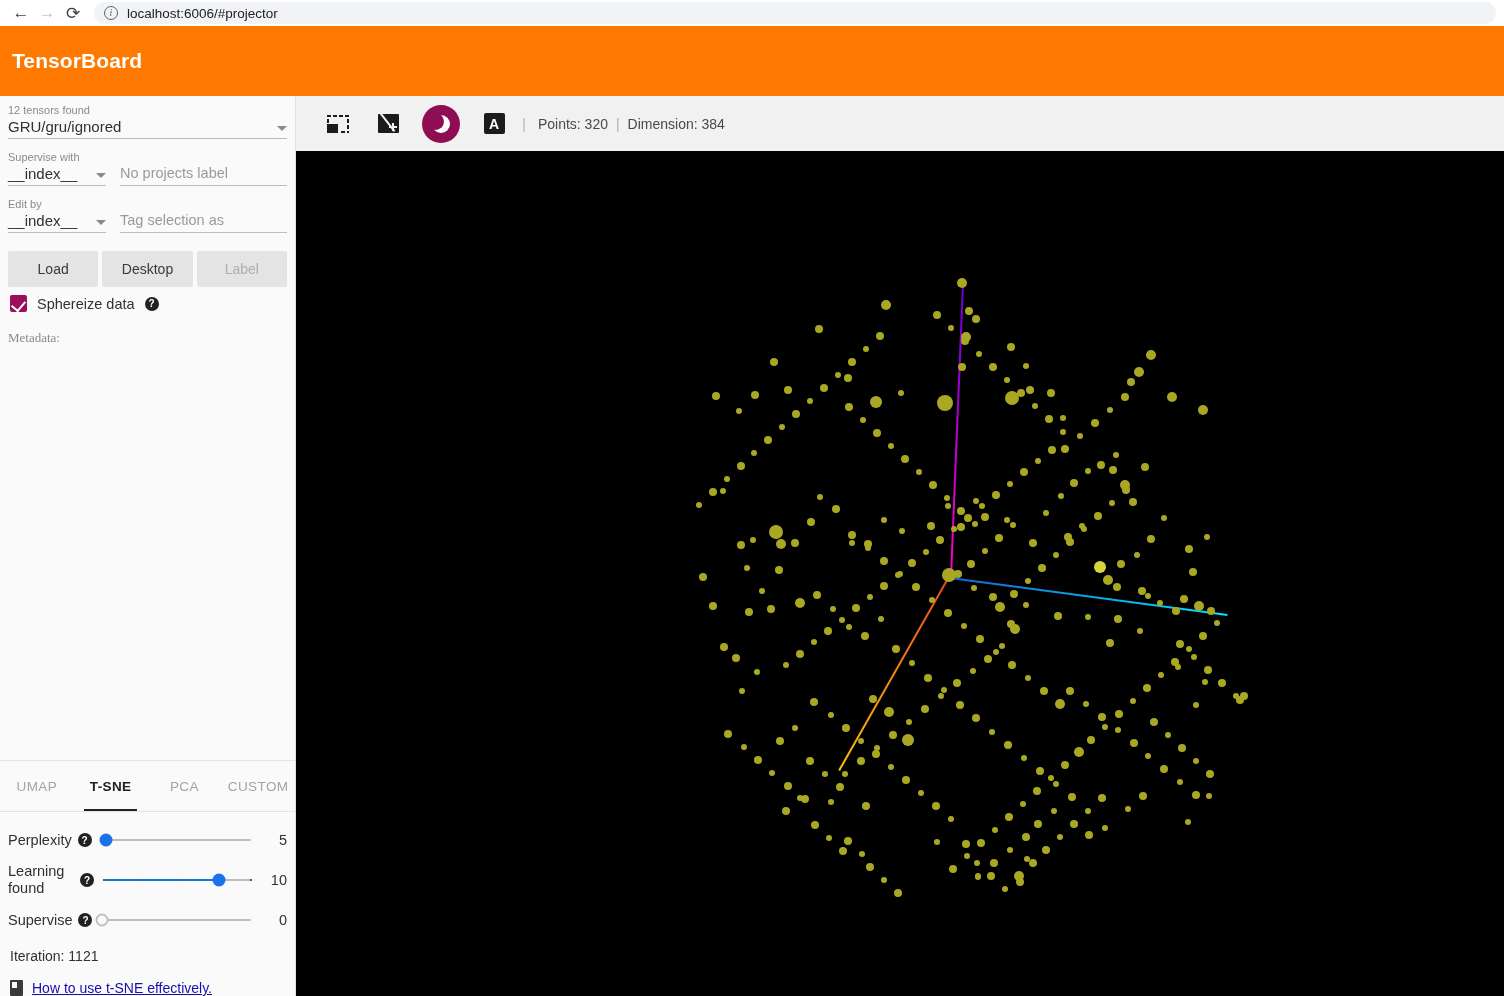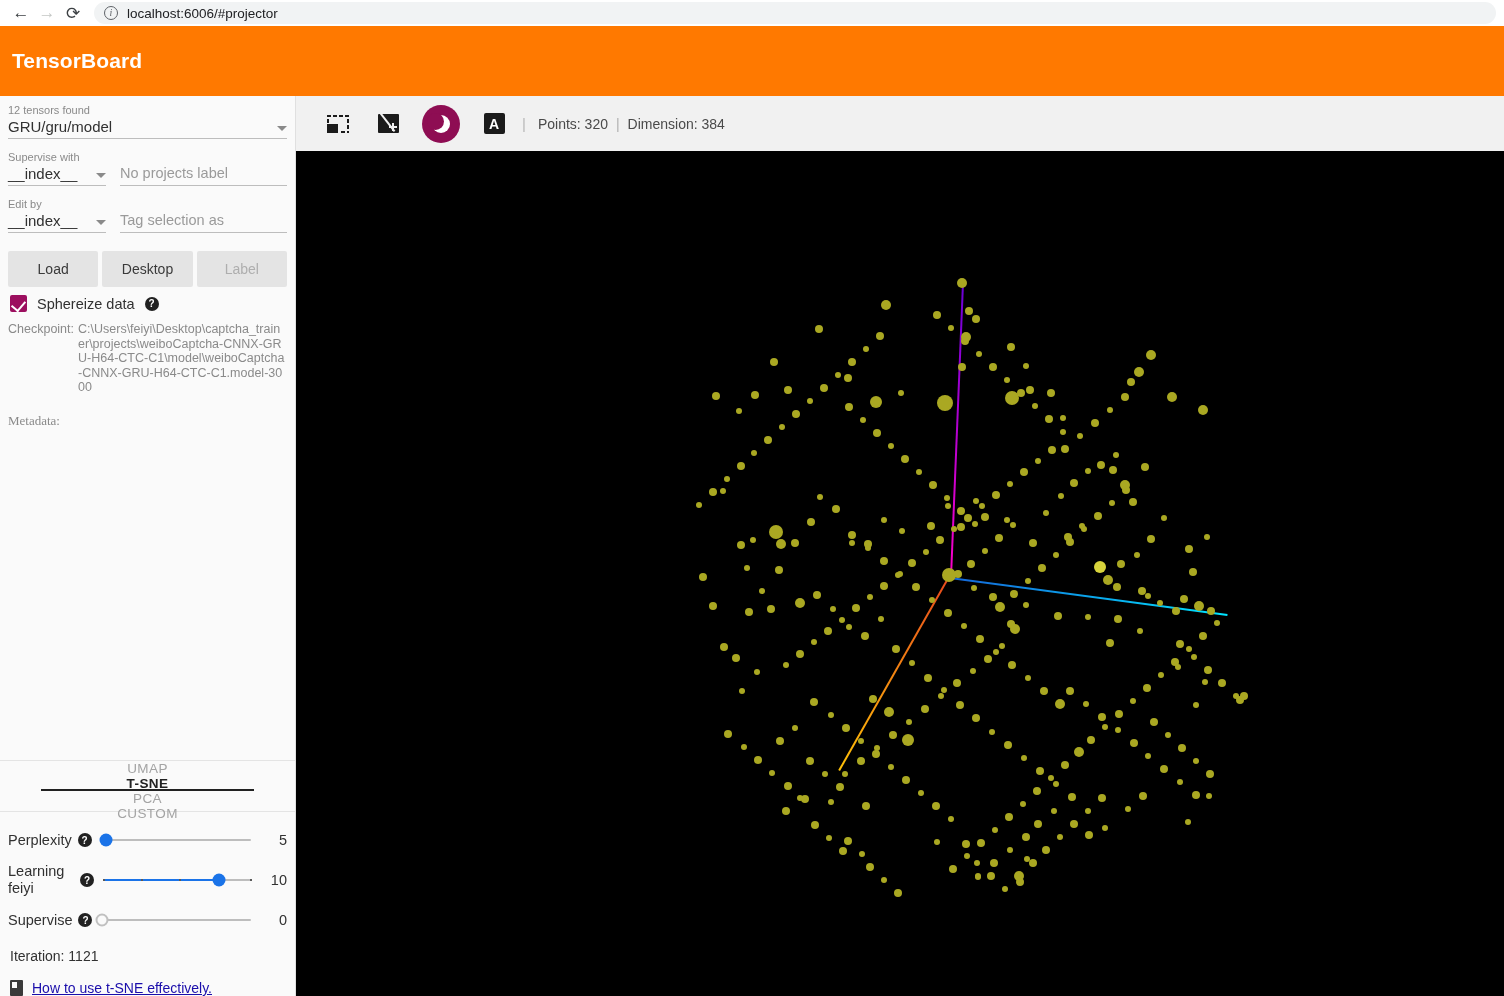--- a/index.html
+++ b/index.html
@@ -142,21 +142,21 @@
   .kv { display: flex; font-size: 12.5px; color: #8a8a8a; margin-top: 6px; }
   .kv .k { flex: 0 0 auto; white-space: nowrap; }
   .kv .v { margin-left: 4px; word-break: break-all; line-height: 14.5px; }
   .meta { font-size: 13px; color: #8a8a8a; margin-top: 18px; font-family: Liberation Serif, serif; }
 
   .sidebar-spacer { flex: 1; }
 
   
   .proj-tabs {
     display: flex; height: 52px;
-    border-top: 1px solid #e4e4e4; border-bottom: 1px solid #e4e4e4; flex-direction: column;
+    border-top: 1px solid #e4e4e4; border-bottom: 1px solid #e4e4e4;
   }
   .ptab {
     flex: 1; display: flex; align-items: center; justify-content: center;
     font-size: 13.5px; letter-spacing: .4px; color: #a4a4a4;
     position: relative;
   }
   .ptab.active { color: #212121; font-weight: bold; }
   .ptab.active::after {
     content: ""; position: absolute; left: 14%; right: 14%;
     bottom: 0; height: 2.5px; background: #212121;
@@ -276,21 +276,21 @@
 
 <div class="body-split">
 
   <div class="sidebar">
 
     <div class="data-section">
 
       <div class="field">
         <div class="field-label">12 tensors found</div>
         <div class="select-line">
-          <div class="select-val">GRU/gru/model</div>
+          <div class="select-val">GRU/gru/ignored</div>
           <div class="caret"></div>
         </div>
       </div>
 
       <div style="height:8px"></div>
 
       <div class="field">
         <div class="field-label">Supervise with</div>
         <div class="row2">
           <div class="small-sel">
@@ -323,24 +323,20 @@
         <button class="btn">Desktop</button>
         <button class="btn disabled">Label</button>
       </div>
 
       <div class="check-row">
         <div class="cbox"></div>
         <div class="check-label">Sphereize data</div>
         <div class="help">?</div>
       </div>
 
-      <div class="kv">
-        <div class="k">Checkpoint:</div>
-        <div class="v">C:\Users\feiyi\Desktop\captcha_trainer\projects\weiboCaptcha-CNNX-GRU-H64-CTC-C1\model\weiboCaptcha-CNNX-GRU-H64-CTC-C1.model-3000</div>
-      </div>
 
       <div class="meta">Metadata:</div>
     </div>
 
     <div class="sidebar-spacer"></div>
 
     <div class="proj-tabs">
       <div class="ptab">UMAP</div>
       <div class="ptab active">T-SNE</div>
       <div class="ptab">PCA</div>
@@ -356,21 +352,21 @@
         <div class="slider-wrap">
           <div class="track">
               <div class="fill" style="width:3%"></div>
             </div>
           <div class="thumb" style="left:3%"></div>
         </div>
         <div class="ctl-val">5</div>
       </div>
 
       <div class="ctl-row" style="height:44px">
-        <div class="ctl-name two-line" style="width:62px">Learning feiyi</div>
+        <div class="ctl-name two-line" style="width:62px">Learning found</div>
         <div class="help" style="margin-left:10px">?</div>
         <div class="slider-wrap">
           <div class="track">
             <div class="fill" style="width:78%"></div>
             <div class="tick" style="left:0%"></div>
             <div class="tick" style="left:26%"></div>
             <div class="tick" style="left:52%"></div>
             <div class="tick" style="left:78%"></div>
             <div class="tick" style="left:100%"></div>
           </div>

